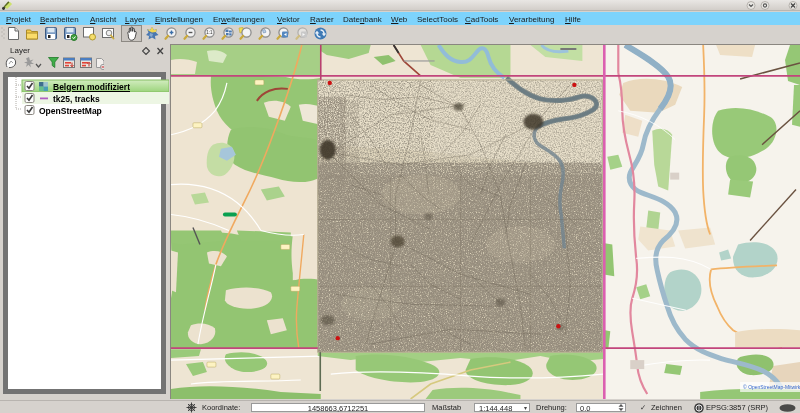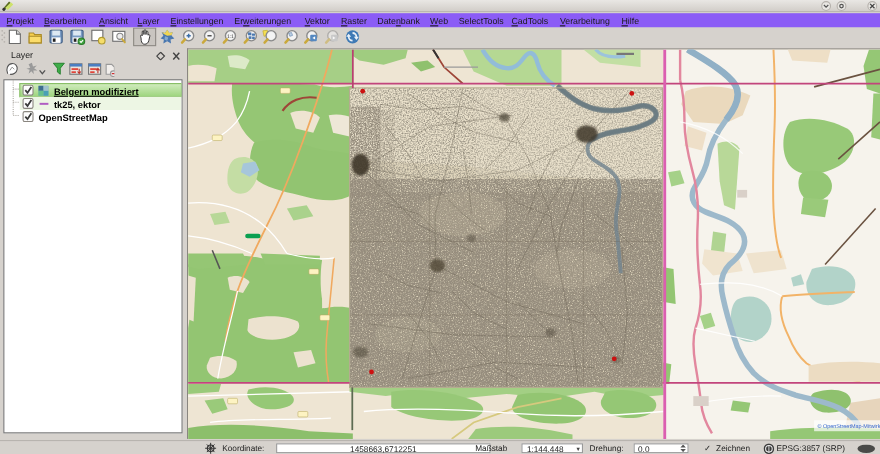--- a/index.html
+++ b/index.html
@@ -1,27 +1,27 @@
 <!DOCTYPE html>
 <html><head>
 <meta charset="utf-8">
 <style>
 *{margin:0;padding:0;box-sizing:border-box;}
 html,body{width:800px;height:413px;overflow:hidden;}
 body{font-family:"Liberation Sans",sans-serif;background:#d6d2cd;position:relative;}
 #titlebar{position:absolute;left:0;top:0;width:800px;height:11px;background:linear-gradient(#e9e7e4,#d2cec9);border-bottom:1px solid #bab6b1;}
 #title{position:absolute;left:0;right:0;top:1px;text-align:center;font-size:8px;color:#333;letter-spacing:0.3px;}
-#menubar{position:absolute;left:0;top:12px;width:800px;height:13px;background:#8b5cf6;font-size:8px;color:#1a1a1a;}
+#menubar{position:absolute;left:0;top:12px;width:800px;height:13px;background:#7dd3fc;font-size:8px;color:#1a1a1a;}
 #menubar span{position:absolute;top:3px;}
 #menubar u{text-decoration:underline;}
 #toolbar{position:absolute;left:0;top:25px;width:800px;height:18px;background:#d6d2cd;}
 #main{position:absolute;left:0;top:43px;width:800px;height:357px;}
 #panel{position:absolute;left:0;top:0;width:170px;height:357px;background:#d6d2cd;}
 #ptitle{position:absolute;left:10px;top:3px;font-size:8px;color:#222;}
-#tree{position:absolute;left:3px;top:29px;width:163px;height:322px;background:#fff;border:1px solid #737373;}
+#tree{position:absolute;left:3px;top:29px;width:163px;height:322px;background:#fff;border:5px solid #737373;}
 .trow{position:absolute;left:0;width:161px;height:12px;font-size:8.5px;font-weight:bold;color:#000;}
 #map{position:absolute;left:170px;top:1px;width:630px;height:355px;border-top:1px solid #8a8680;border-left:1px solid #8a8680;}
 #statusbar{position:absolute;left:0;top:400px;width:800px;height:13px;background:#d6d2cd;border-top:1px solid #b8b4af;font-size:7.5px;color:#222;}
 .sb{position:absolute;top:2px;}
 .inp{position:absolute;background:#fff;border:1px solid #999;height:9px;top:1.5px;font-size:7.5px;}
 </style>
 </head>
 <body>
 <div id="titlebar">
 <svg style="position:absolute;left:2px;top:1px" width="12" height="9" viewBox="0 0 12 9">
@@ -249,21 +249,21 @@
             <linearGradient id="selgrad" x1="0" y1="0" x2="0" y2="1">
               <stop offset="0" stop-color="#d2ecbf"></stop>
               <stop offset="1" stop-color="#9cd47c"></stop>
             </linearGradient>
           </defs>
       </svg>
       <div class="trow" style="top:3px;">
           <span style="position:absolute;left:45px;top:1.5px;text-decoration:underline;">Belgern modifiziert</span>
         </div>
       <div class="trow" style="top:15px;">
-          <span style="position:absolute;left:45px;top:1.5px;">tk25, ektor</span>
+          <span style="position:absolute;left:45px;top:1.5px;">tk25, tracks</span>
         </div>
       <div class="trow" style="top:27px;text-align:center;">
           <span style="position:absolute;left:31px;top:1.5px;">OpenStreetMap</span>
         </div>
     </div>
   </div>
   <svg id="map" viewBox="0 0 630 355" preserveAspectRatio="none">
     <defs>
       <filter id="speckA" x="0" y="0" width="100%" height="100%">
         <feTurbulence type="fractalNoise" baseFrequency="0.8" numOctaves="2" seed="11" stitchTiles="stitch" result="n"></feTurbulence>
@@ -520,21 +520,21 @@
       <circle cx="388" cy="282" r="2.2"></circle>
     </g>
   </svg>
 </div>
 <div id="statusbar">
   <svg style="position:absolute;left:186px;top:1px" width="11" height="11" viewBox="0 0 11 11">
       <circle cx="5.5" cy="5.5" r="3" fill="none" stroke="#333" stroke-width="1"></circle>
       <path d="M5.5,0.5 L5.5,10.5 M0.5,5.5 L10.5,5.5 M2,2 L9,9 M9,2 L2,9" stroke="#333" stroke-width="0.9"></path>
     </svg>
   <span class="sb" style="left:202px">Koordinate:</span>
-  <div class="inp" style="left:251px;width:195px;text-align:center;">1458663,6712251</div>
+  <div class="inp" style="left:251px;width:174px;text-align:center;">1458663,6712251</div>
   <span class="sb" style="left:432px">Maßstab</span>
   <div class="inp" style="left:474px;width:56px;padding-left:4px;">1:144.448 <span style="position:absolute;right:2px;top:0.5px;font-size:6px;color:#444;">▾</span></div>
   <span class="sb" style="left:536px">Drehung:</span>
   <div class="inp" style="left:576px;width:50px;padding-left:3px;">0.0<svg style="position:absolute;right:1px;top:0.5px" width="6" height="7" viewBox="0 0 6 7">
         <path d="M3,0 L5.5,2.8 0.5,2.8 Z" fill="#555"></path>
         <path d="M3,7 L0.5,4.2 5.5,4.2 Z" fill="#555"></path>
       </svg></div>
   <span class="sb" style="left:640px;color:#333;">✓</span>
   <span class="sb" style="left:651px">Zeichnen</span>
   <svg style="position:absolute;left:694px;top:1.5px" width="10" height="10" viewBox="0 0 10 10">

